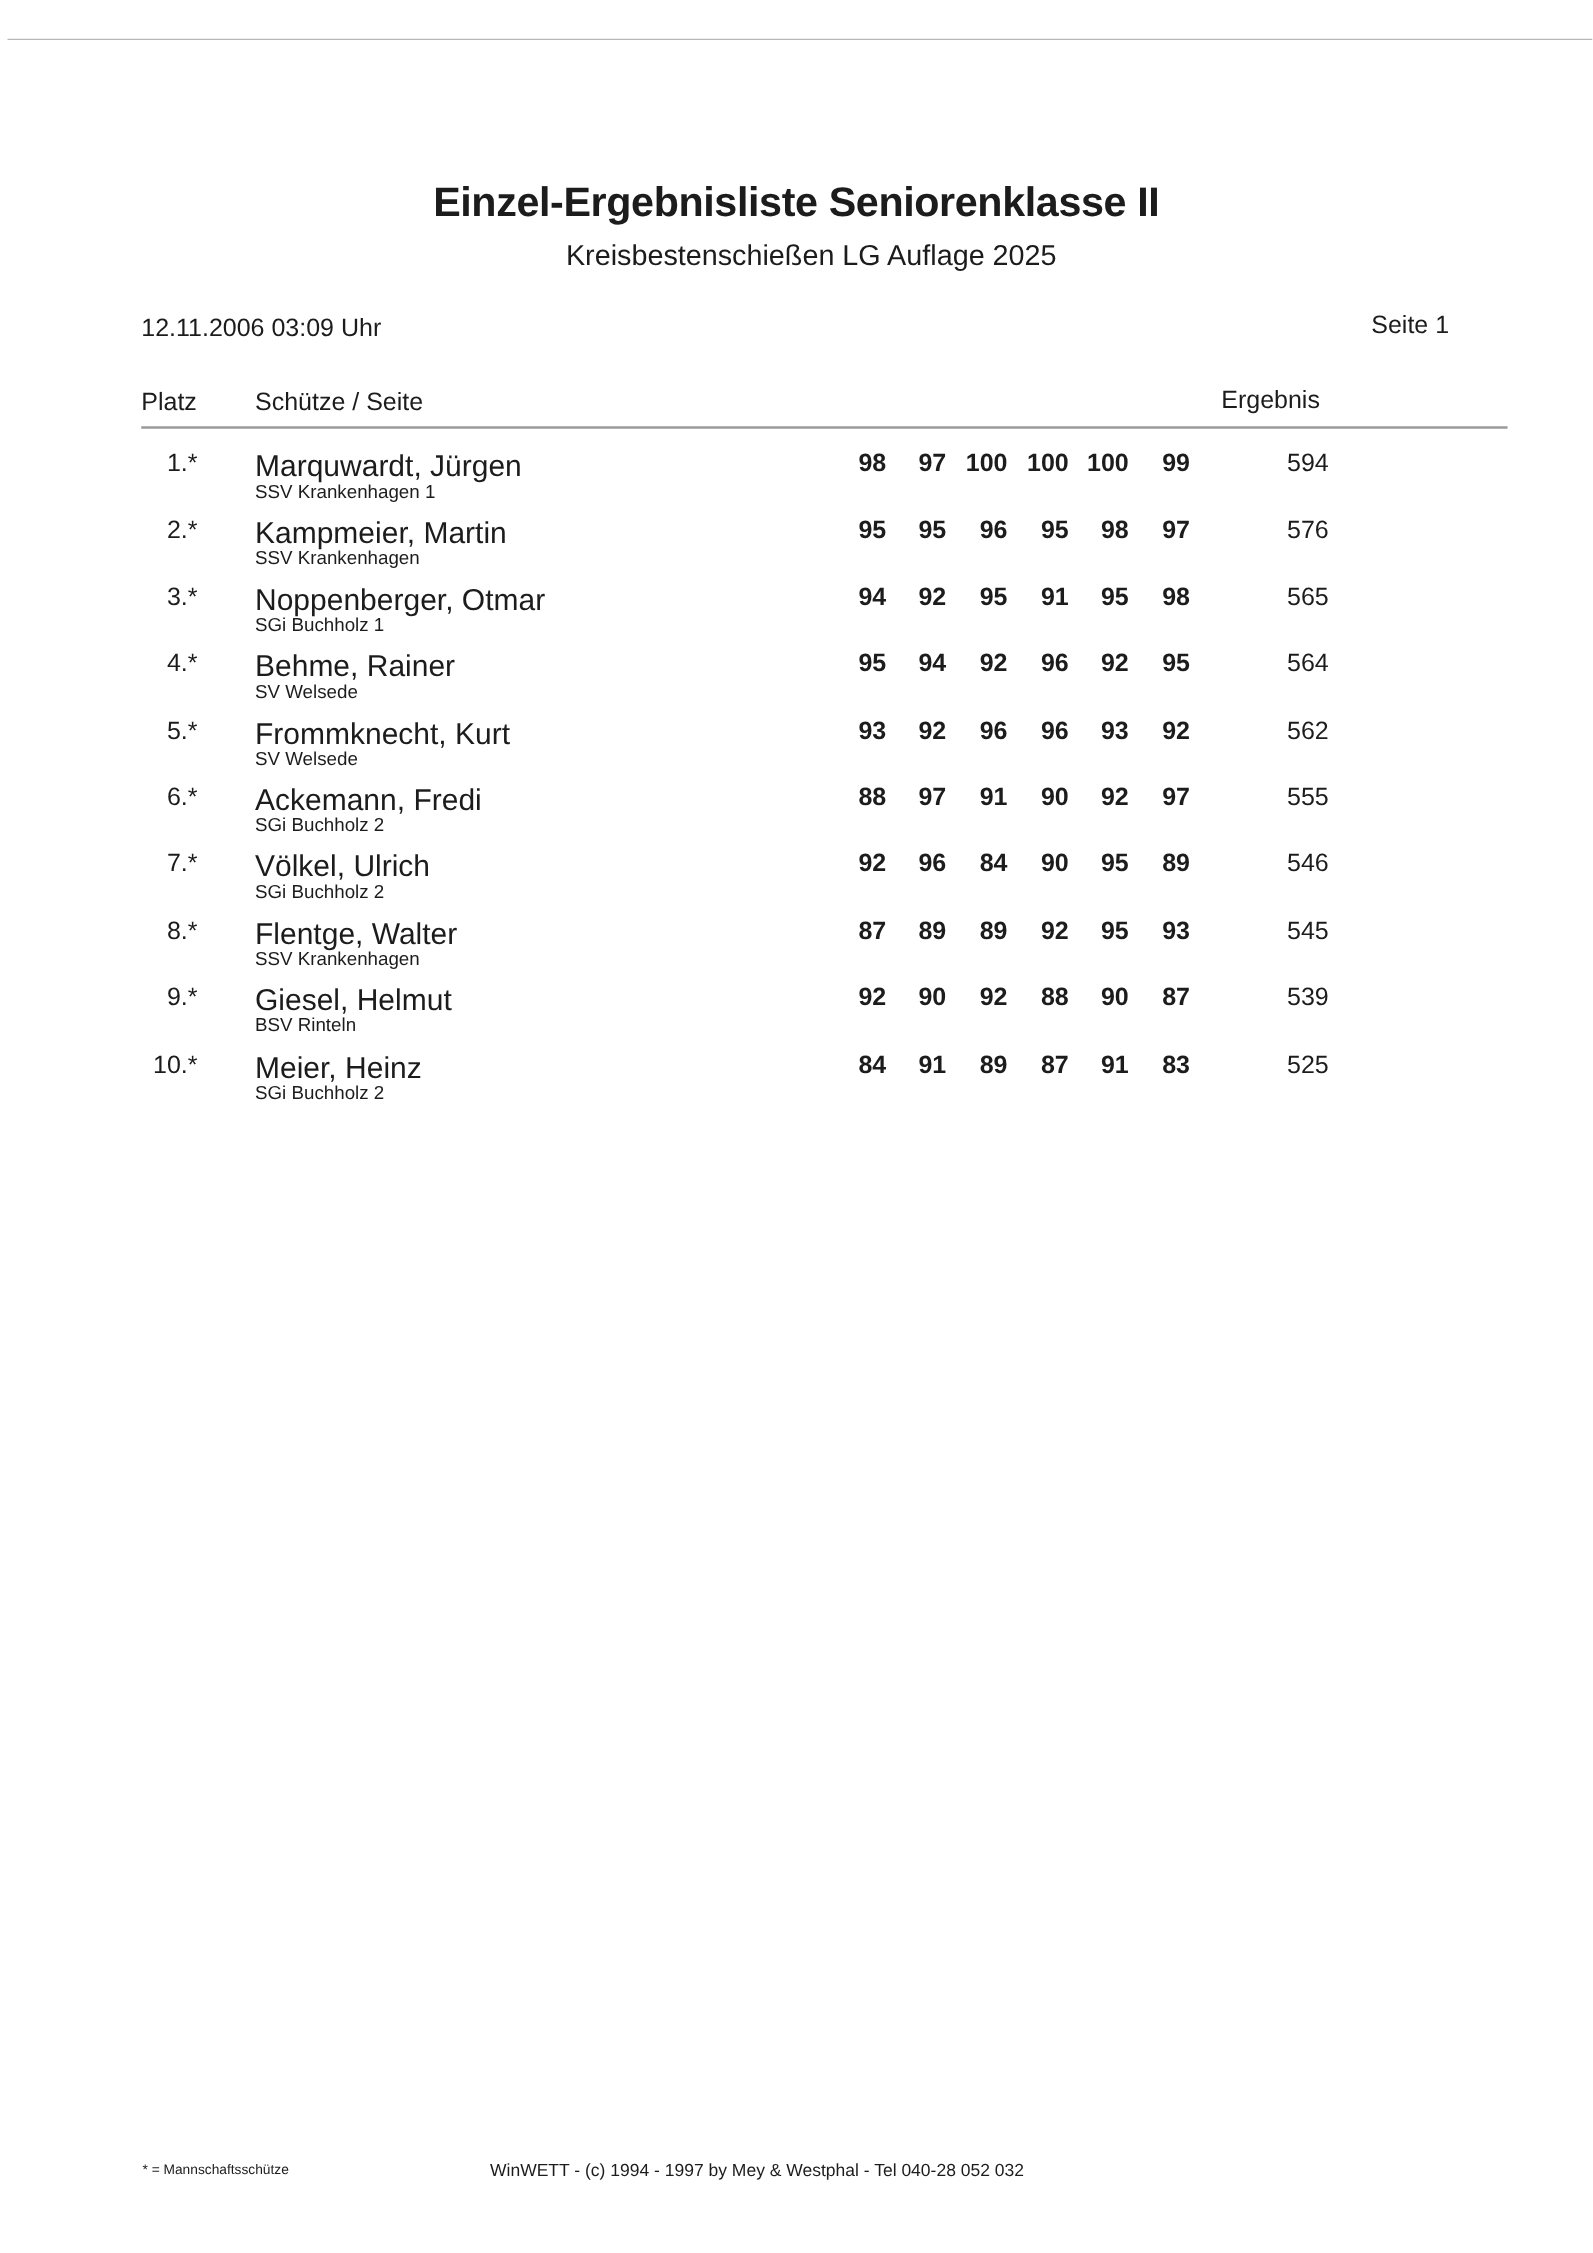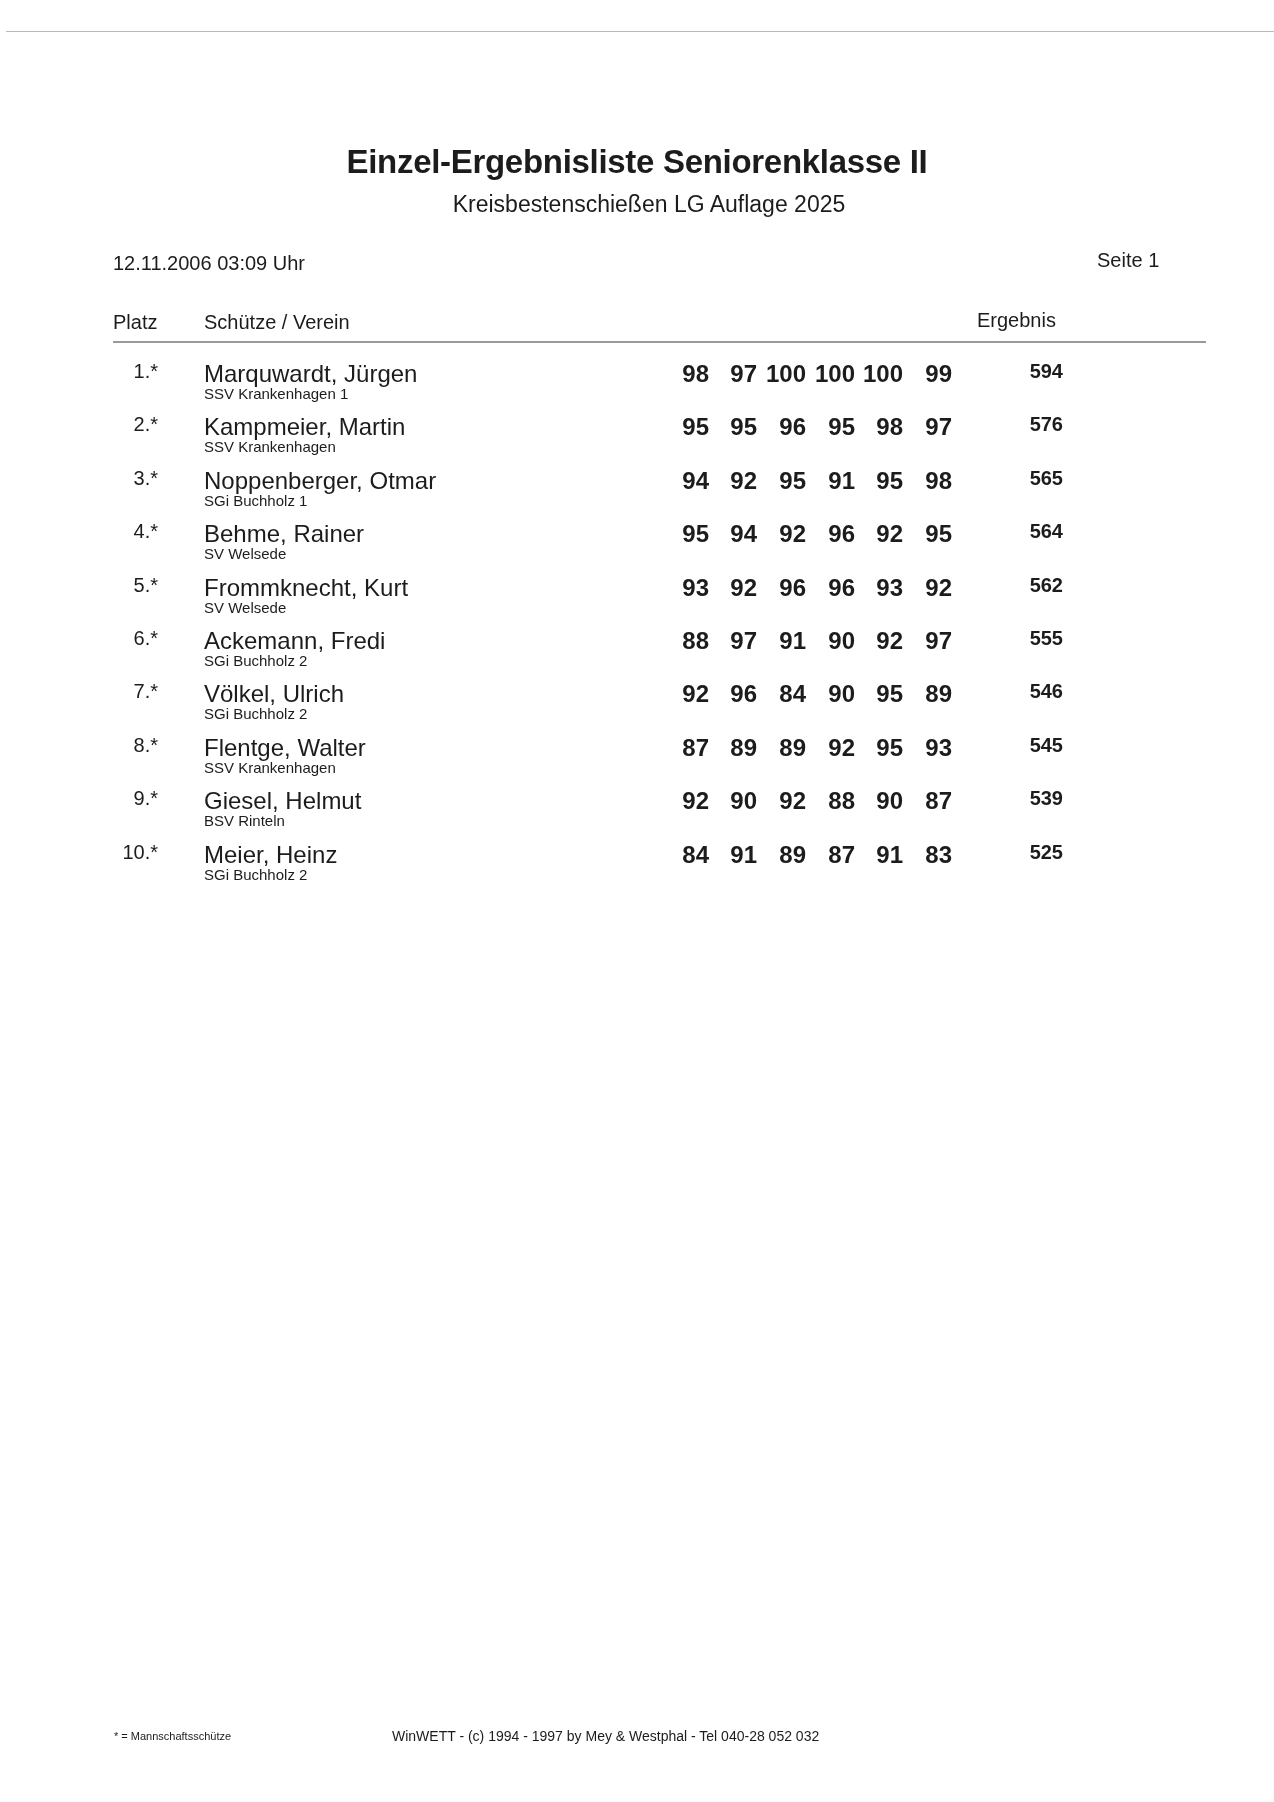--- a/index.html
+++ b/index.html
@@ -12,39 +12,39 @@
   .hdr { position: absolute; top: 311px; font-size: 20px; }
   .hdr-platz { left: 113px; }
   .hdr-name { left: 204px; }
   .hdr-result { left: 977px; top: 309px; }
   .hdr-rule { position: absolute; left: 113px; width: 1093px; top: 341px; height: 2px; background: #9a9a9a; }
   .rows { position: absolute; left: 0; top: 360px; width: 1274px; }
   .row { position: relative; height: 53.4px; }
   .rank { position: absolute; right: calc(1274px - 158px); top: 0; font-size: 20px; text-align: right; }
   .name { position: absolute; left: 204px; top: 0; font-size: 24px; }
   .club { position: absolute; left: 204px; top: 25px; font-size: 15px; }
-  .score { position: absolute; top: 0; font-size: 24px; font-weight: bold; text-align: right; width: 60px; }
+  .score { position: absolute; top: 0; font-size: 20px; font-weight: bold; text-align: right; width: 60px; }
   .s0 { left: 649px; } .s1 { left: 697px; } .s2 { left: 746px; } .s3 { left: 795px; } .s4 { left: 843px; } .s5 { left: 892px; }
-  .total { position: absolute; top: 0; left: 1003px; width: 60px; font-size: 20px; font-weight: bold; text-align: right; }
+  .total { position: absolute; top: 0; left: 1003px; width: 60px; font-size: 20px; font-weight: normal; text-align: right; }
   .foot-left { position: absolute; left: 114px; top: 1730px; font-size: 11px; }
   .foot-mid { position: absolute; left: 392px; top: 1728px; font-size: 14px; }
 </style>
 </head>
 <body>
 
 <div class="top-rule"></div>
 
 <div class="title">Einzel-Ergebnisliste Seniorenklasse II</div>
 <div class="subtitle">Kreisbestenschießen LG Auflage 2025</div>
 
 <div class="date">12.11.2006 03:09 Uhr</div>
 <div class="page">Seite 1</div>
 
 <div class="hdr hdr-platz">Platz</div>
-<div class="hdr hdr-name">Schütze / Verein</div>
+<div class="hdr hdr-name">Schütze / Seite</div>
 <div class="hdr hdr-result">Ergebnis</div>
 <div class="hdr-rule"></div>
 
 <div class="rows">
   <div class="row">
     <span class="rank">1.*</span>
     <span class="name">Marquwardt, Jürgen</span>
     <span class="club">SSV Krankenhagen 1</span>
     <span class="score s0">98</span>
     <span class="score s1">97</span>

